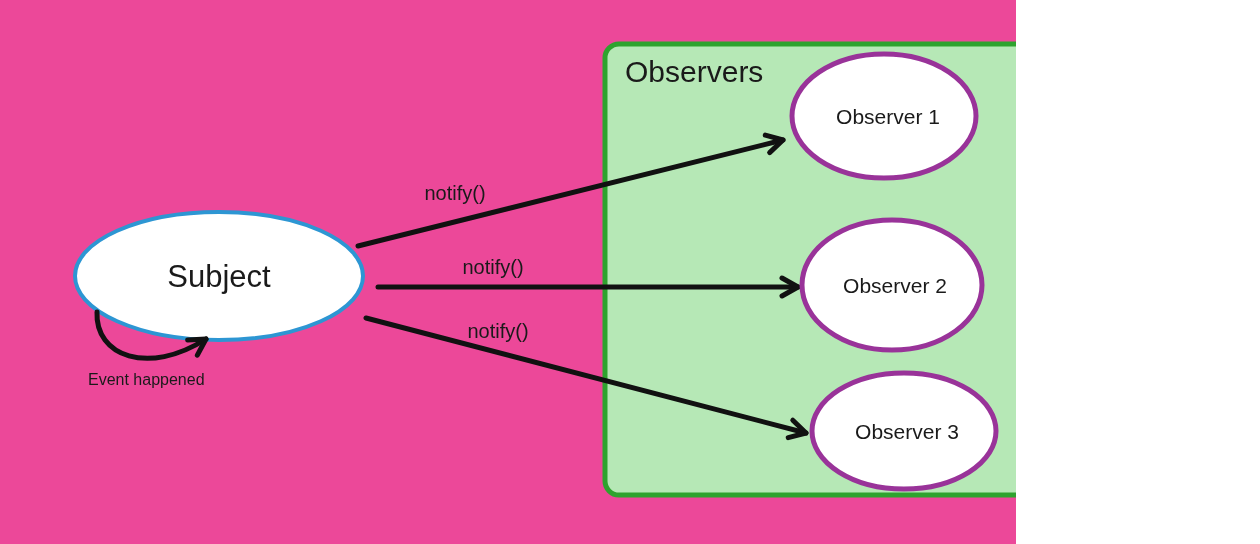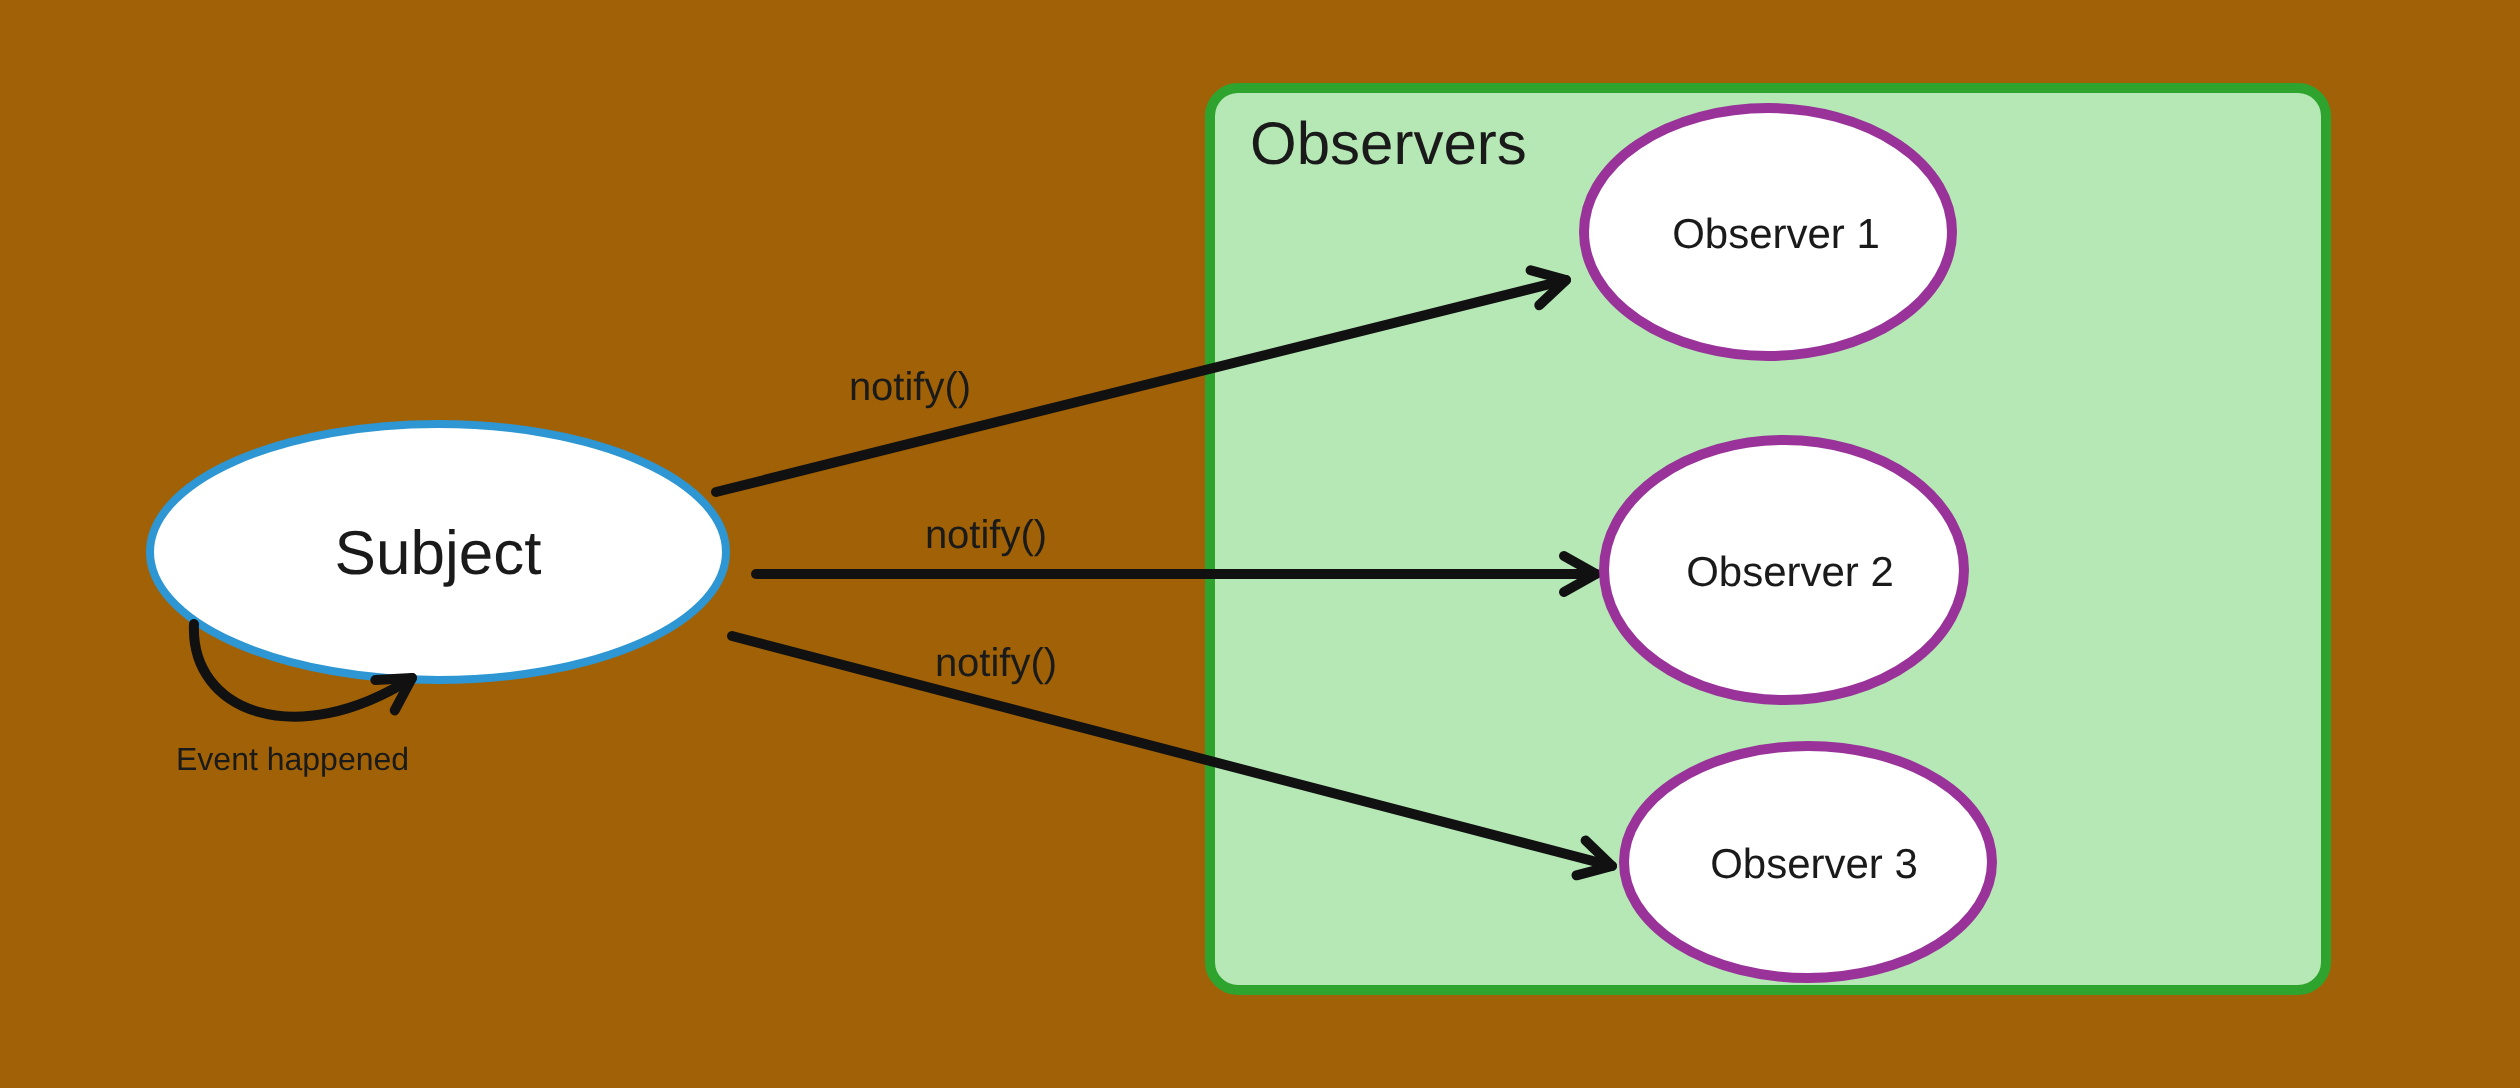--- a/index.html
+++ b/index.html
@@ -3,23 +3,23 @@
 <meta charset="utf-8">
 <style>
   html, body {
     margin: 0;
     padding: 0;
     background: #ffffff;
     font-family: "Liberation Sans", sans-serif;
   }
   #stage {
     position: relative;
-    width: 1260px;
+    width: 1016px;
     height: 544px;
-    background: #a16207;
+    background: #ec4899;
     overflow: hidden;
   }
   svg { display: block; }
 
   
   .group-box {
     fill: #b6e8b6;
     stroke: #2ea32e;
     stroke-width: 5;
   }

